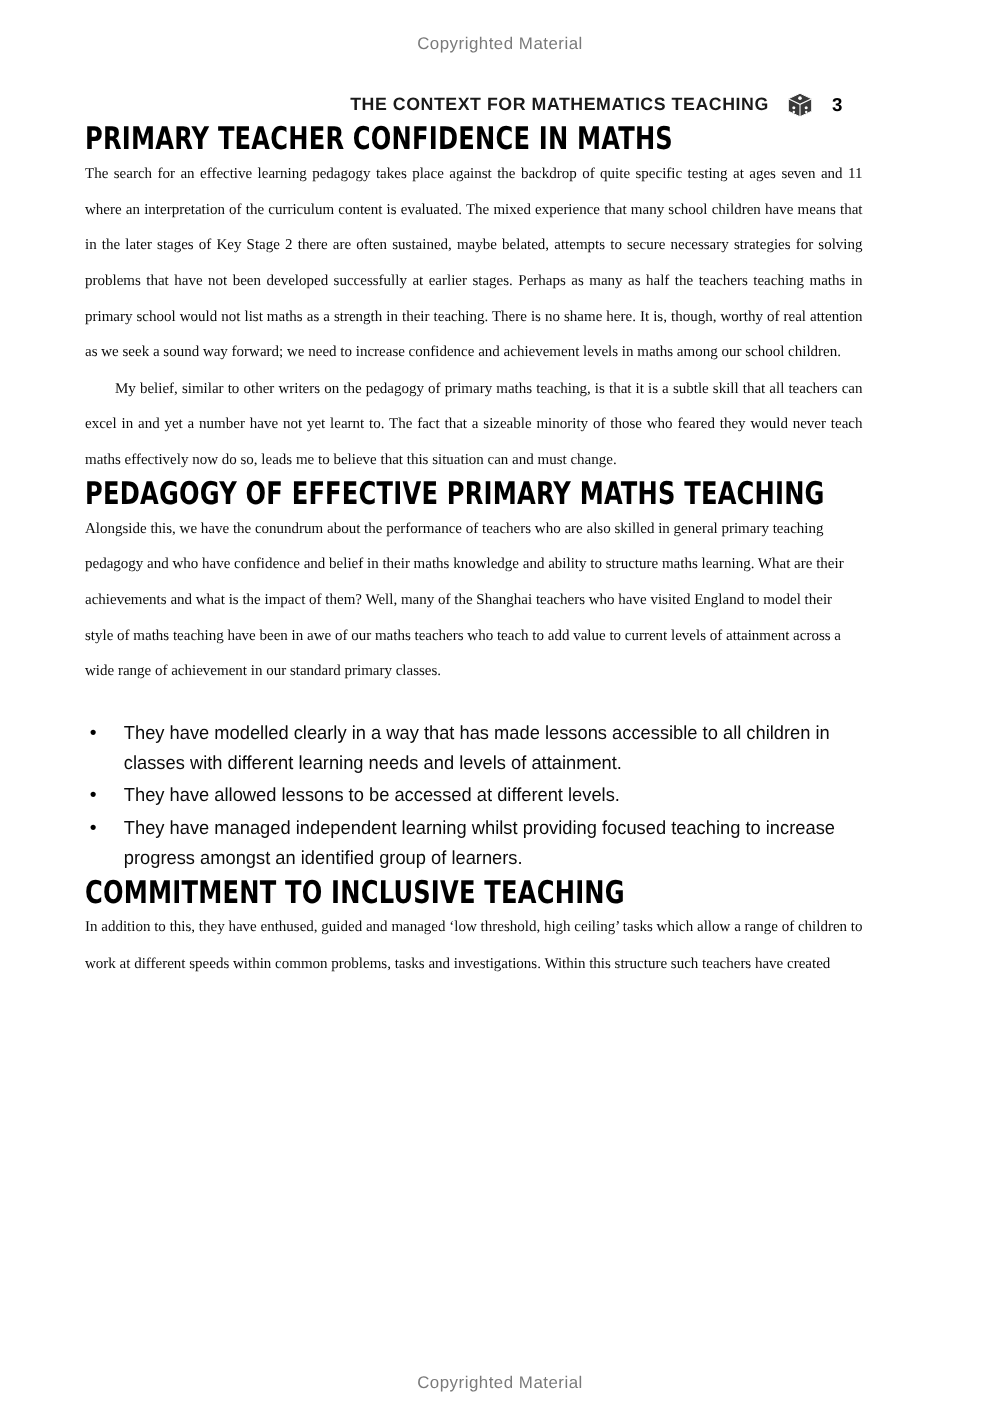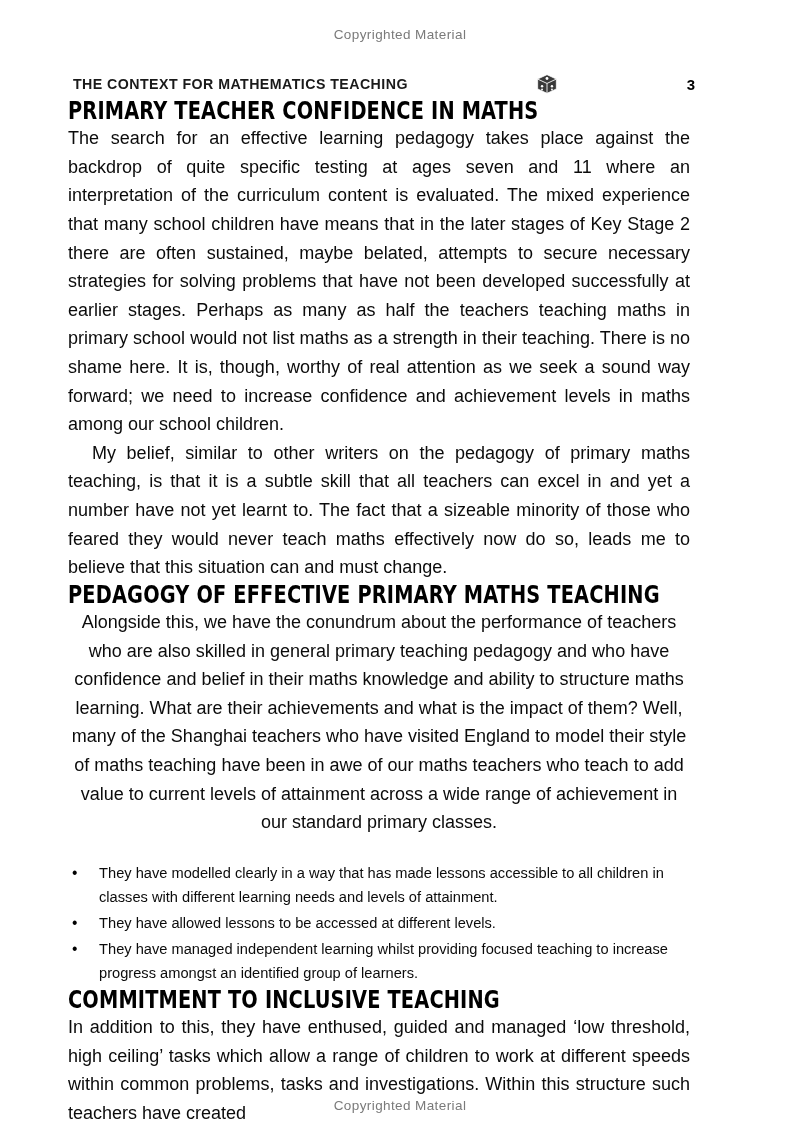--- a/index.html
+++ b/index.html
@@ -44,26 +44,26 @@
     font-family: "Liberation Sans", sans-serif;
     font-size: 13.5px;
     letter-spacing: 0.4px;
     color: #7a7a7a;
   }
 
   
   .running-head {
     position: absolute;
     top: 72px;
-    left: 73px;
+    left: 52px;
     width: 622px;
     height: 24px;
     display: flex;
     align-items: center;
-    justify-content: space-between;
+    justify-content: flex-end;
     gap: 0px;
   }
   .running-head-title {
     font-family: "Liberation Sans", sans-serif;
     font-weight: bold;
     font-size: 14.2px;
     letter-spacing: 0.45px;
     color: #1a1a1a;
     white-space: nowrap;
   }
@@ -108,30 +108,30 @@
     white-space: nowrap;
   }
   .h-block-1 { margin-top: 10px; margin-bottom: 17px; }
   .h-block-2 { margin-top: 38px; margin-bottom: 17px; }
   .h-block-3 { margin-top: 38px; margin-bottom: 17px; }
 
   
   p.body-para {
     margin: 0;
     padding: 0;
-    font-family: Liberation Sans, sans-serif;
-    font-size: 18px;
+    font-family: Liberation Serif, serif;
+    font-size: 12px;
     line-height: 28.6px;
     text-align: justify;
     text-justify: inter-word;
     color: #0b0b0b;
     hyphens: none;
   }
   p.body-para.ragged {
-    text-align: center;
+    text-align: left;
   }
   p.body-para.indent {
     text-indent: 24px;
   }
 
   
   ul.bullet-list {
     margin: 24px 0 0 0;
     padding: 0;
     list-style: none;

